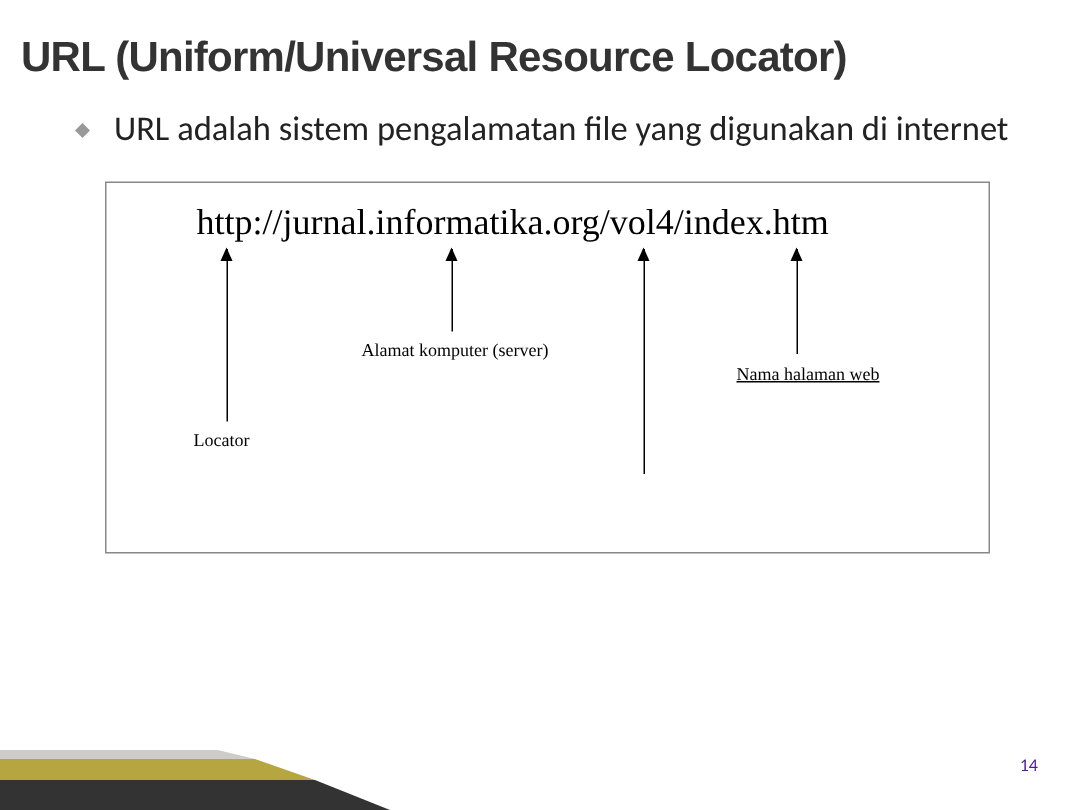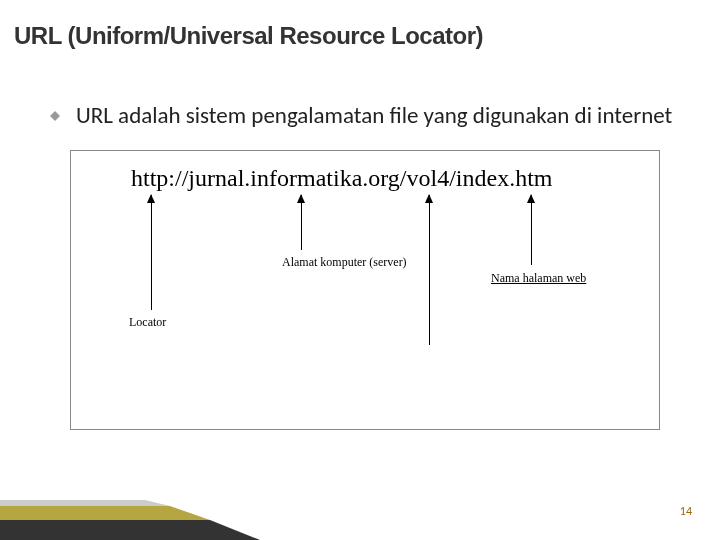--- a/index.html
+++ b/index.html
@@ -5,55 +5,54 @@
   * { margin: 0; padding: 0; box-sizing: border-box; }
   body {
     width: 720px;
     height: 540px;
     background: #fff;
     font-family: 'Trebuchet MS', 'Lucida Sans', sans-serif;
     position: relative;
     overflow: hidden;
   }
   .title {
-    font-size: 24px;
+    font-size: 28px;
     font-weight: bold;
     color: #333;
     padding: 22px 14px 18px 14px;
     letter-spacing: -0.5px;
   }
   .bullets {
     padding: 0 30px 0 50px;
     font-family: Calibri, 'Segoe UI', sans-serif;
     font-size: 23px;
     color: #222;
     line-height: 1.28;
   }
   .bullet {
     position: relative;
     padding-left: 26px;
     margin-bottom: 2px;
-    margin-top: 33px;
   }
   .bullet::before {
     content: "";
     position: absolute;
     left: 0;
     top: 10px;
     width: 10px;
     height: 10px;
     background: #999;
     clip-path: polygon(50% 0, 100% 50%, 50% 100%, 0 50%);
     border-radius: 1px;
   }
   .underline { text-decoration: underline; }
   .diagram {
     margin: 20px 60px 0 70px;
     border: 1px solid #888;
-    height: 280px;
+    height: 248px;
     position: relative;
     font-family: 'Times New Roman', serif;
   }
   .url-line {
     position: absolute;
     top: 14px;
     left: 60px;
     font-size: 24px;
     color: #000;
   }
@@ -78,21 +77,21 @@
     color: #000;
     text-align: center;
     white-space: nowrap;
   }
   .pagenum {
     position: absolute;
     right: 28px;
     bottom: 22px;
     font-size: 12px;
     font-family: Calibri, sans-serif;
-    color: #a16207;
+    color: #4c1d95;
   }
   .accent {
     position: absolute;
     left: 0;
     bottom: 0;
     width: 280px;
     height: 40px;
     overflow: hidden;
   }
 </style>
@@ -109,21 +108,21 @@
 
 <div class="diagram">
   <div class="url-line">http://jurnal.informatika.org/vol4/index.htm</div>
 
   <div class="arrow" style="left:80px; top:44px; height:115px;"></div>
   <div class="arrow" style="left:230px; top:44px; height:55px;"></div>
   <div class="arrow" style="left:358px; top:44px; height:150px;"></div>
   <div class="arrow" style="left:460px; top:44px; height:70px;"></div>
 
   <div class="label" style="left:58px; top:164px;">Locator</div>
-  <div class="label" style="left:170px; top:104px;margin-left:41px;">Alamat komputer (server)</div>
+  <div class="label" style="left:170px; top:104px;">Alamat komputer (server)</div>
   <div class="label" style="left:420px; top:120px;text-decoration:underline;">Nama halaman web</div>
 </div>
 
 <div class="pagenum">14</div>
 
 <div class="accent">
   <svg width="280" height="40" viewBox="0 0 280 40">
     <polygon points="0,40 260,40 210,20 0,20" fill="#333"></polygon>
     <polygon points="0,20 210,20 170,6 0,6" fill="#b5a642"></polygon>
     <polygon points="0,6 170,6 145,0 0,0" fill="#ccc"></polygon>

